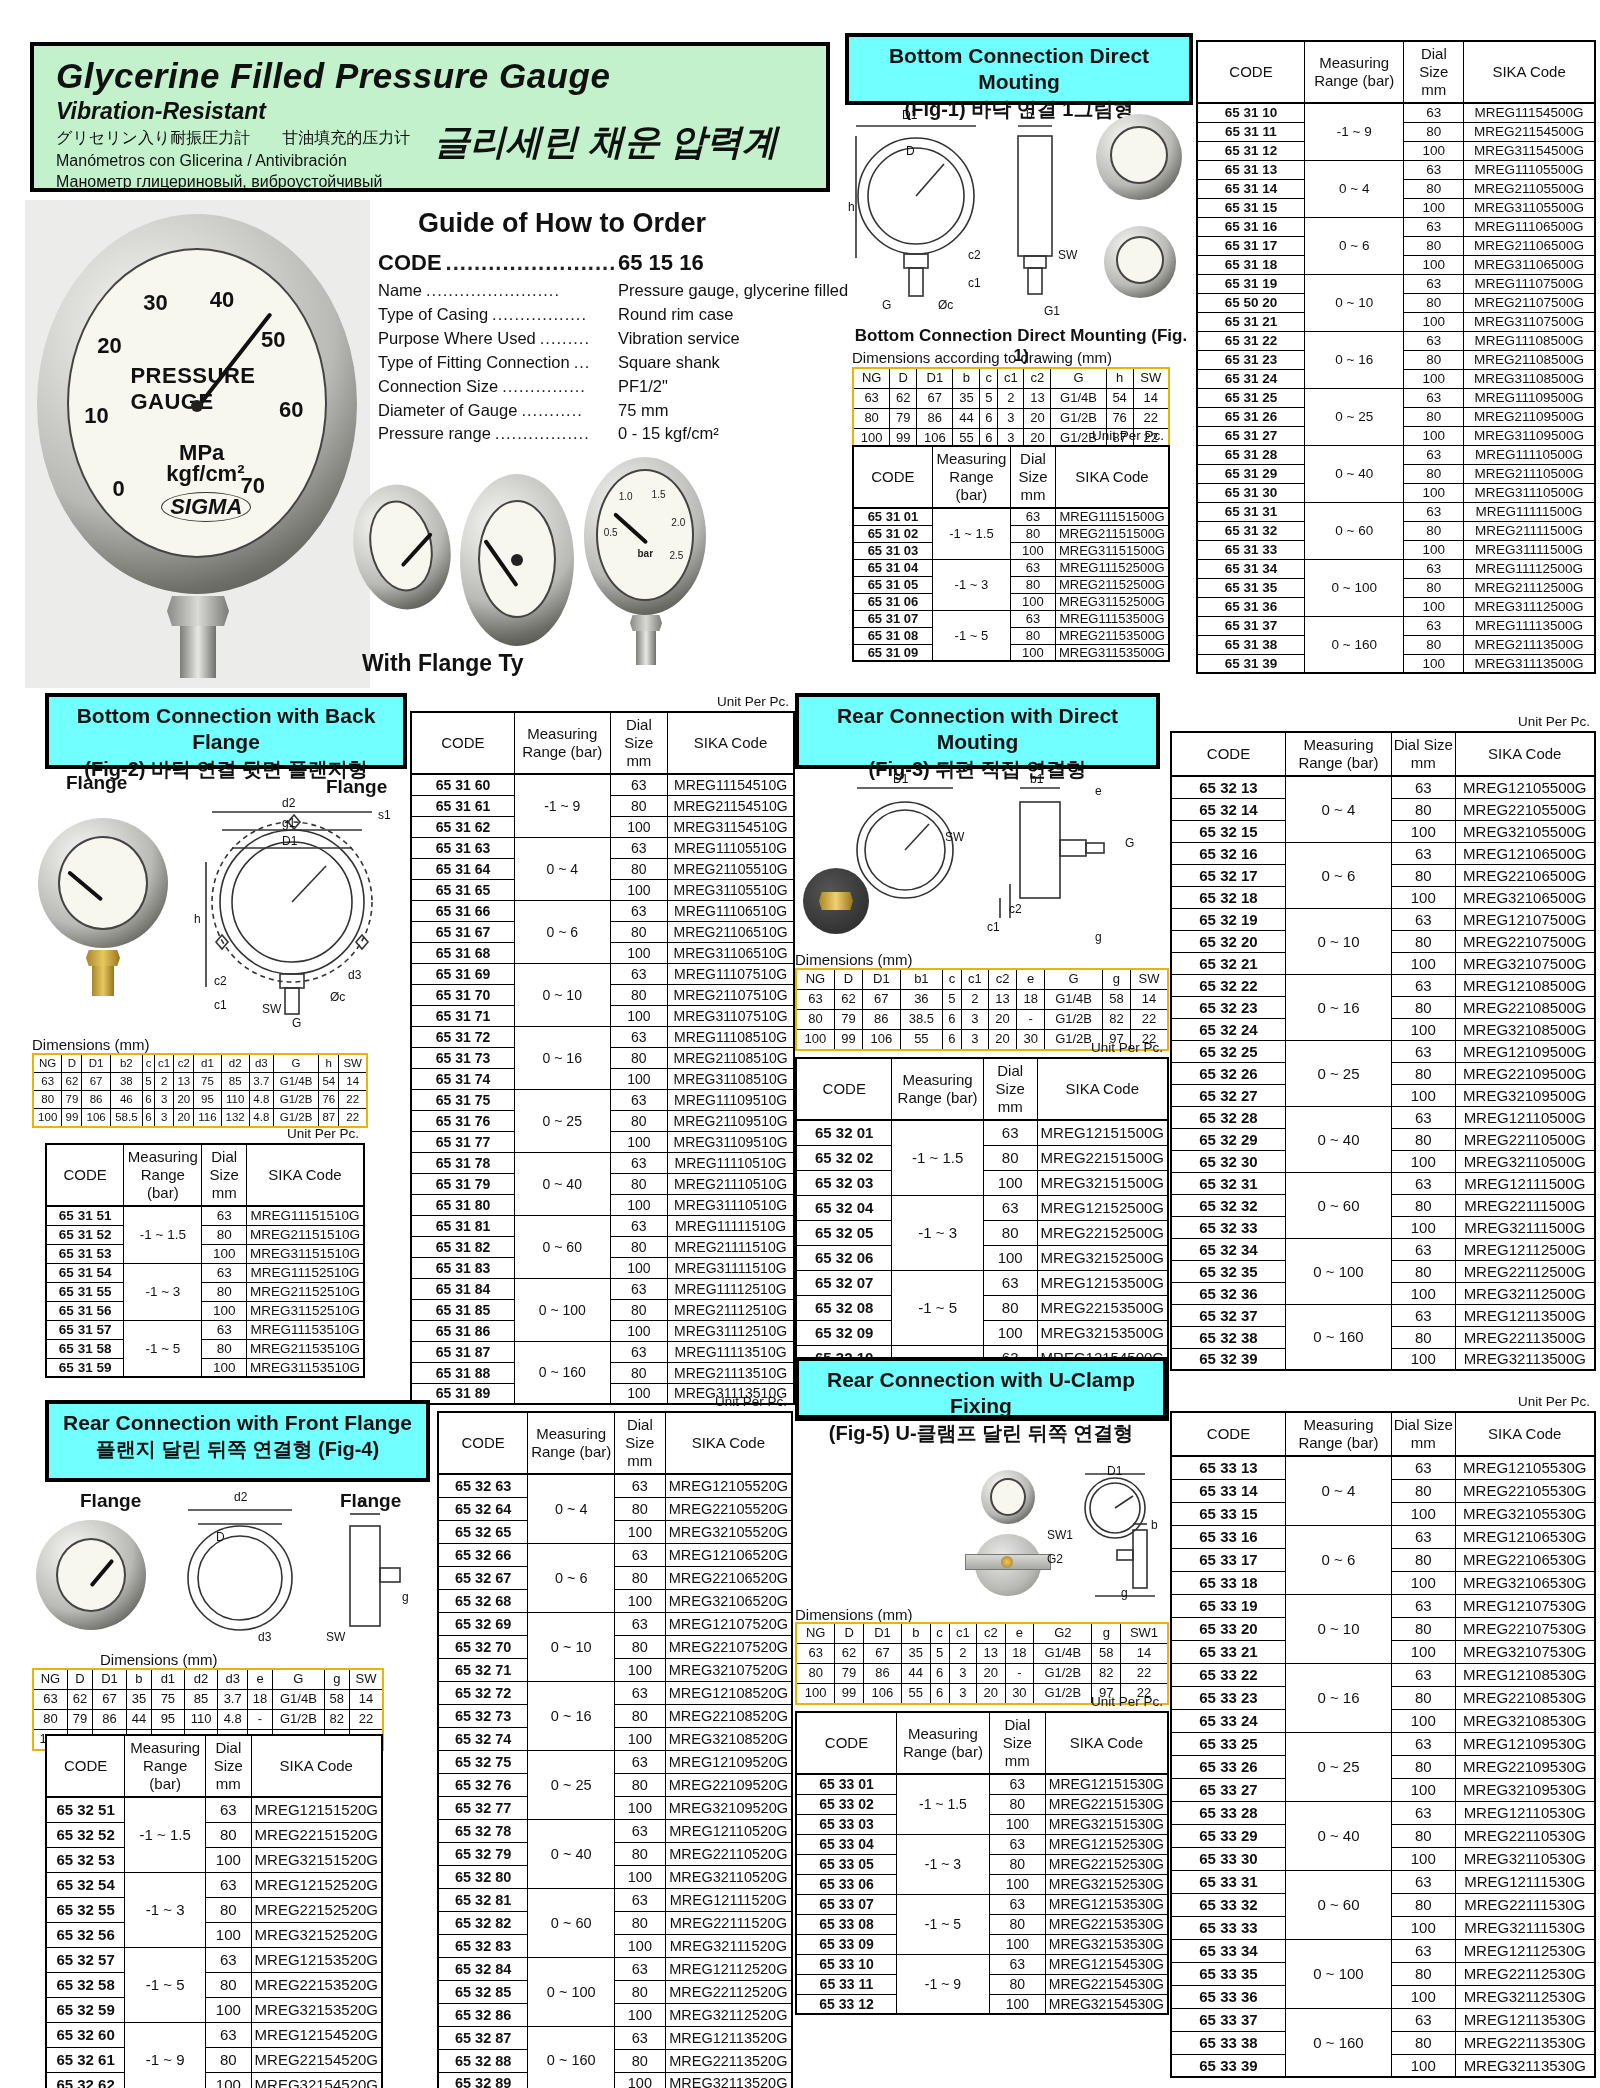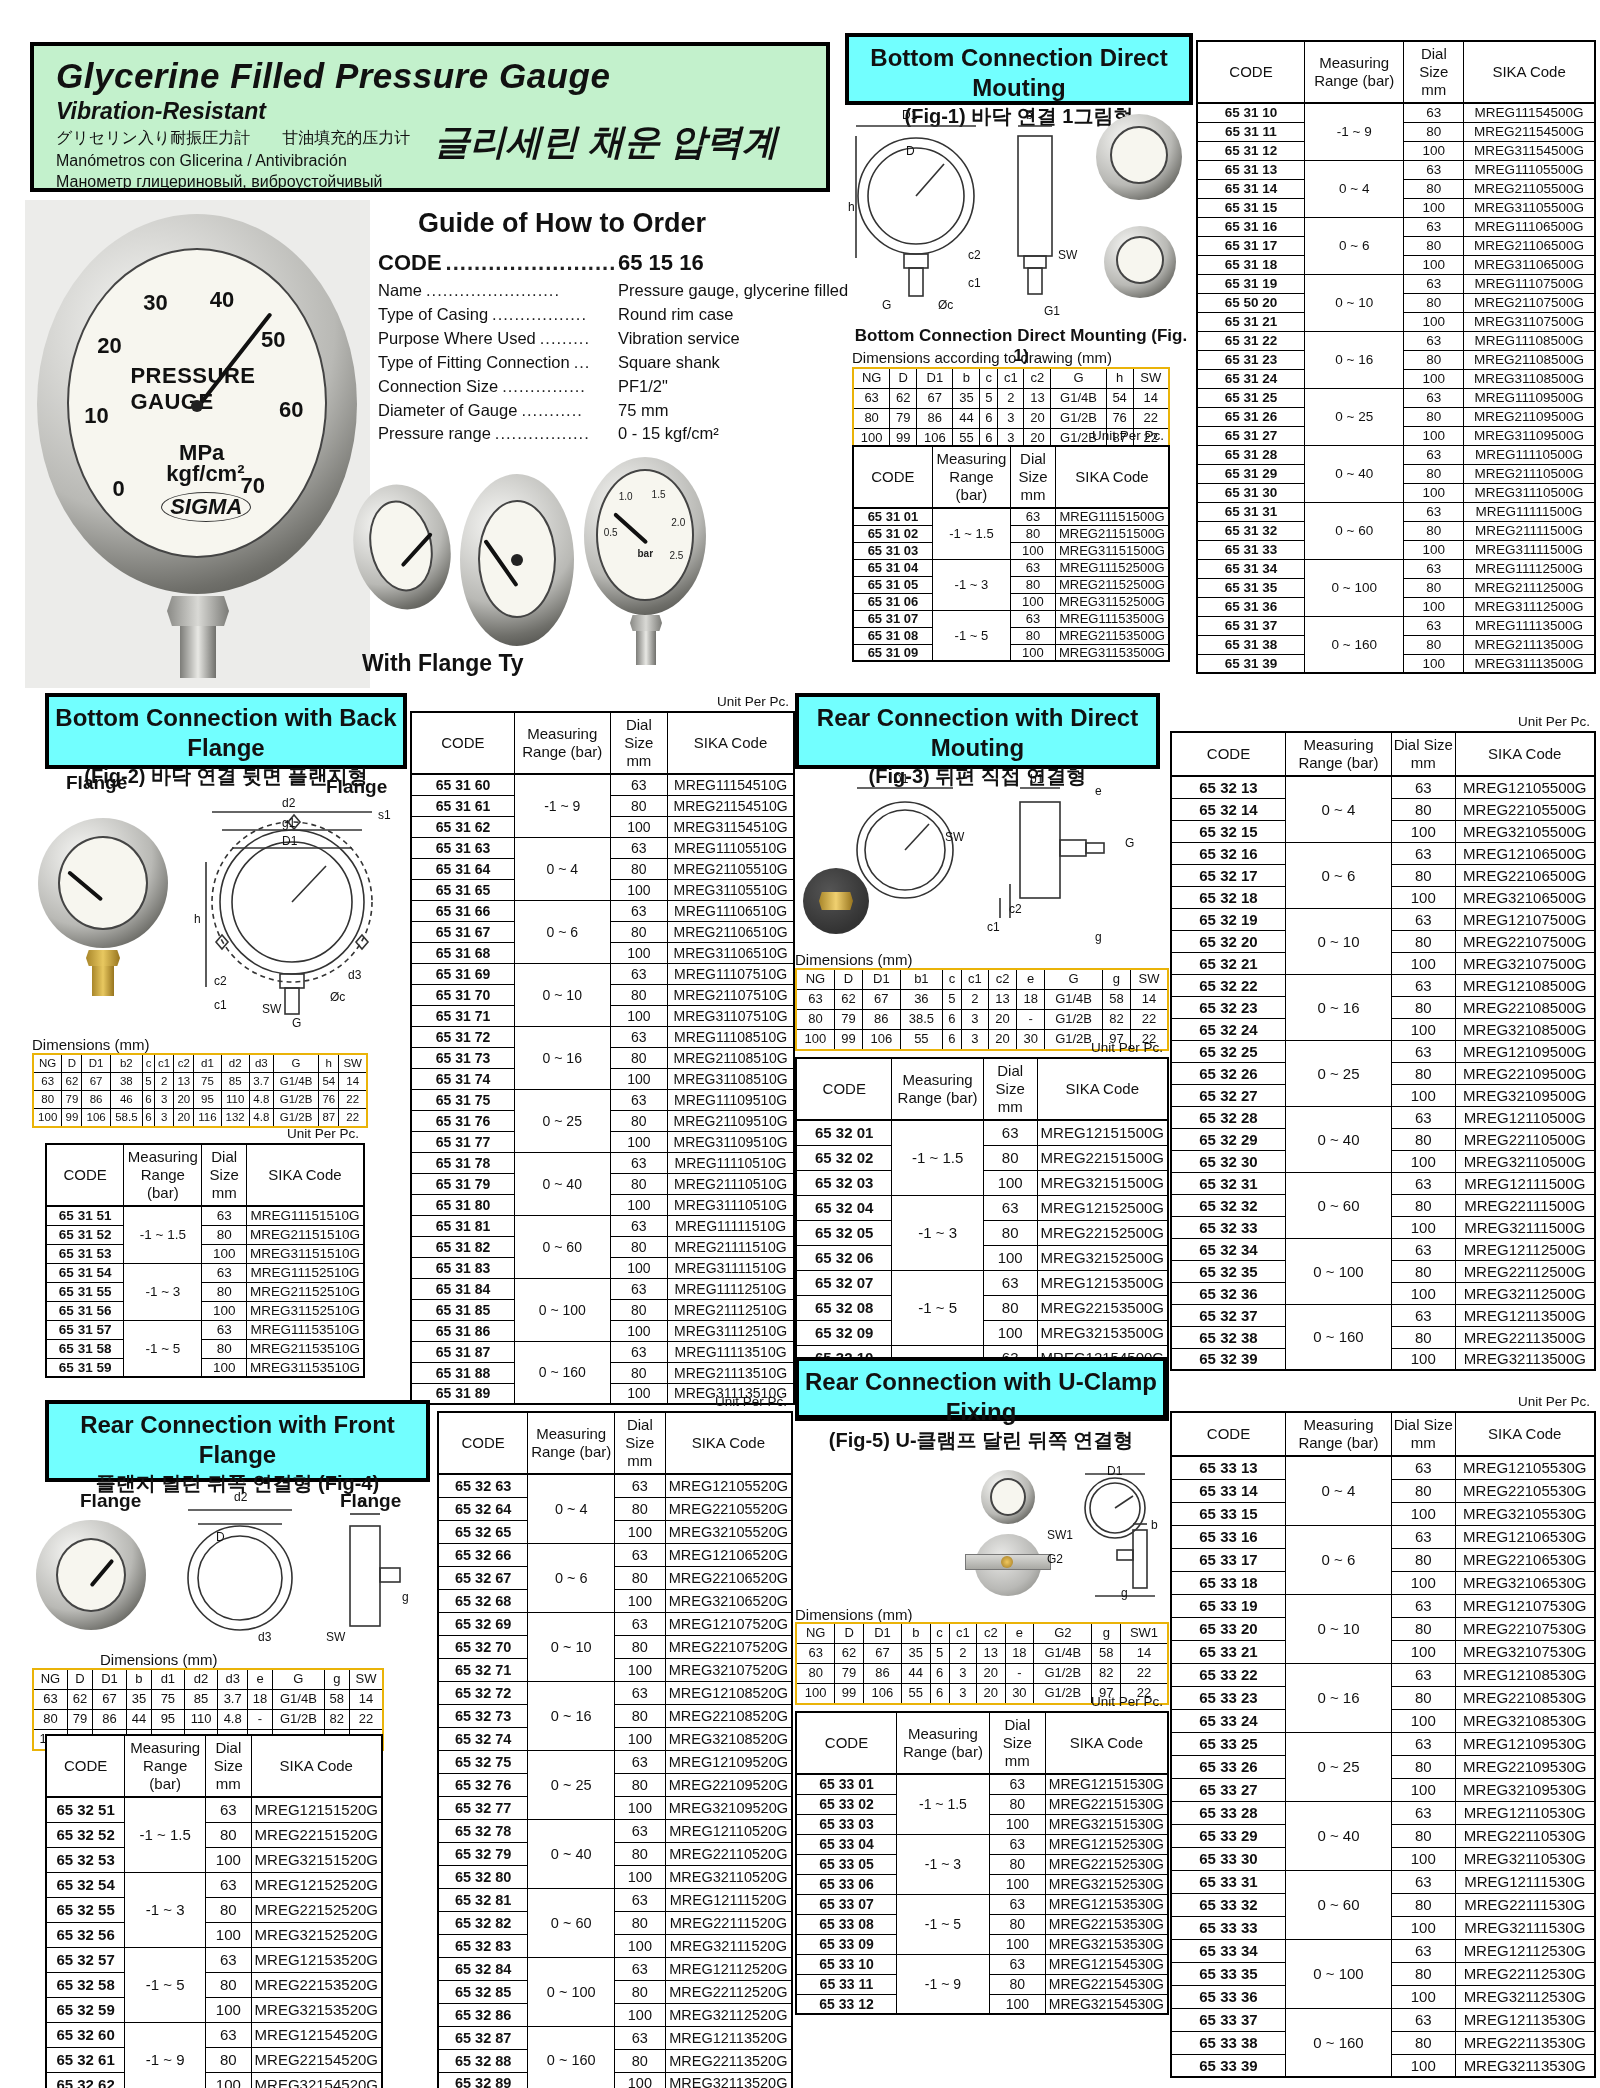--- a/index.html
+++ b/index.html
@@ -19,21 +19,21 @@
   .g-title{font-size:27px;font-weight:bold;margin-bottom:8px;padding-left:40px}
   .g-row{display:flex;align-items:baseline;font-size:16.5px;line-height:1.45}
   .g-row .g-label{white-space:nowrap}
   .g-row .g-dots{flex:1;overflow:hidden;white-space:nowrap;color:#222;letter-spacing:1px;margin:0 4px}
   .g-row .g-value{white-space:nowrap;width:215px}
   .g-bold{font-size:22px;font-weight:bold}
   .flange-cap{font-size:23px;font-weight:bold}
 
   
   .cyanhdr{background:var(--c-cyan,#72ffff);border:4px solid #000;text-align:center;font-weight:bold;padding:6px 4px 4px}
-  .cyanhdr .l1{font-size:24px;line-height:1.25}
+  .cyanhdr .l1{font-size:21px;line-height:1.25}
   .cyanhdr .l2{font-size:20px;line-height:1.3}
 
   
   table{border-collapse:collapse;background:#fff;width:100%}
   .ct{border:2px solid #000}
   .ct th,.ct td{border:1px solid #000;text-align:center;padding:0 3px}
   .ct thead th{border-bottom:2px solid #000;font-weight:normal;font-size:15px;padding:3px 1px}
   .ct thead th span{display:block;line-height:1.2}
   .ct thead th:nth-child(1){width:27%}
   .ct thead th:nth-child(2){width:25%}

